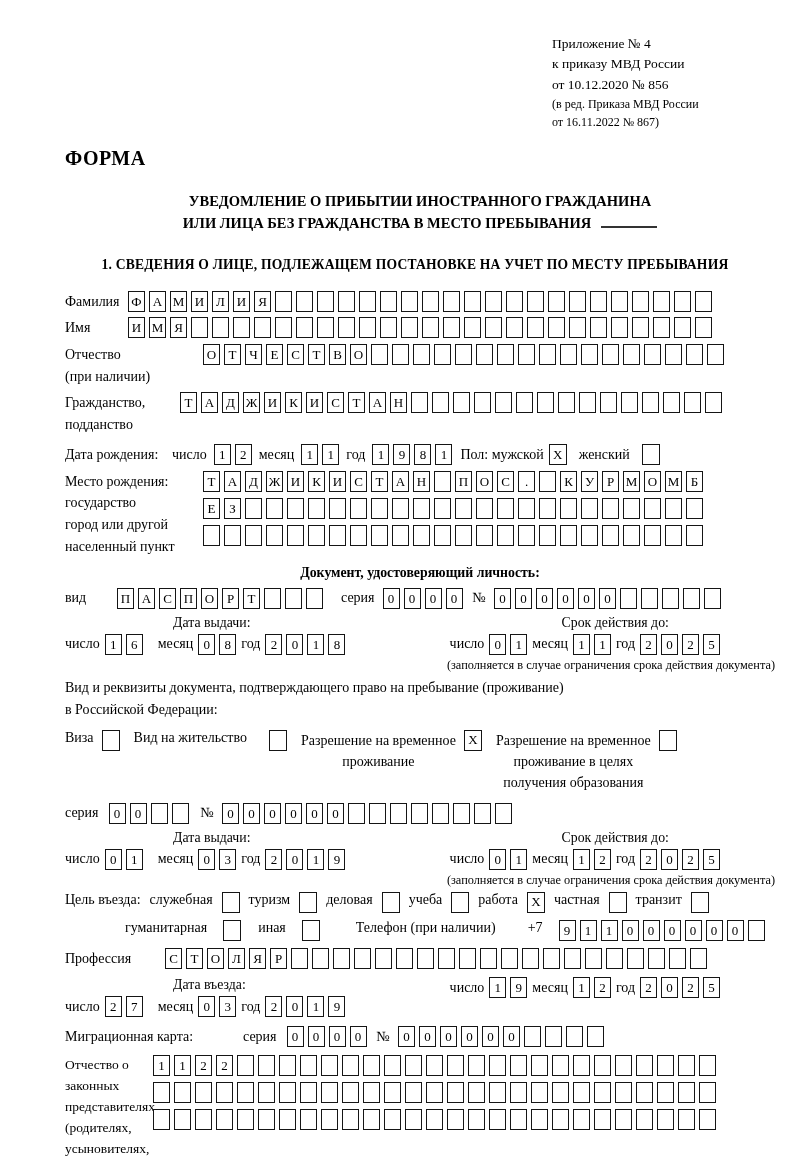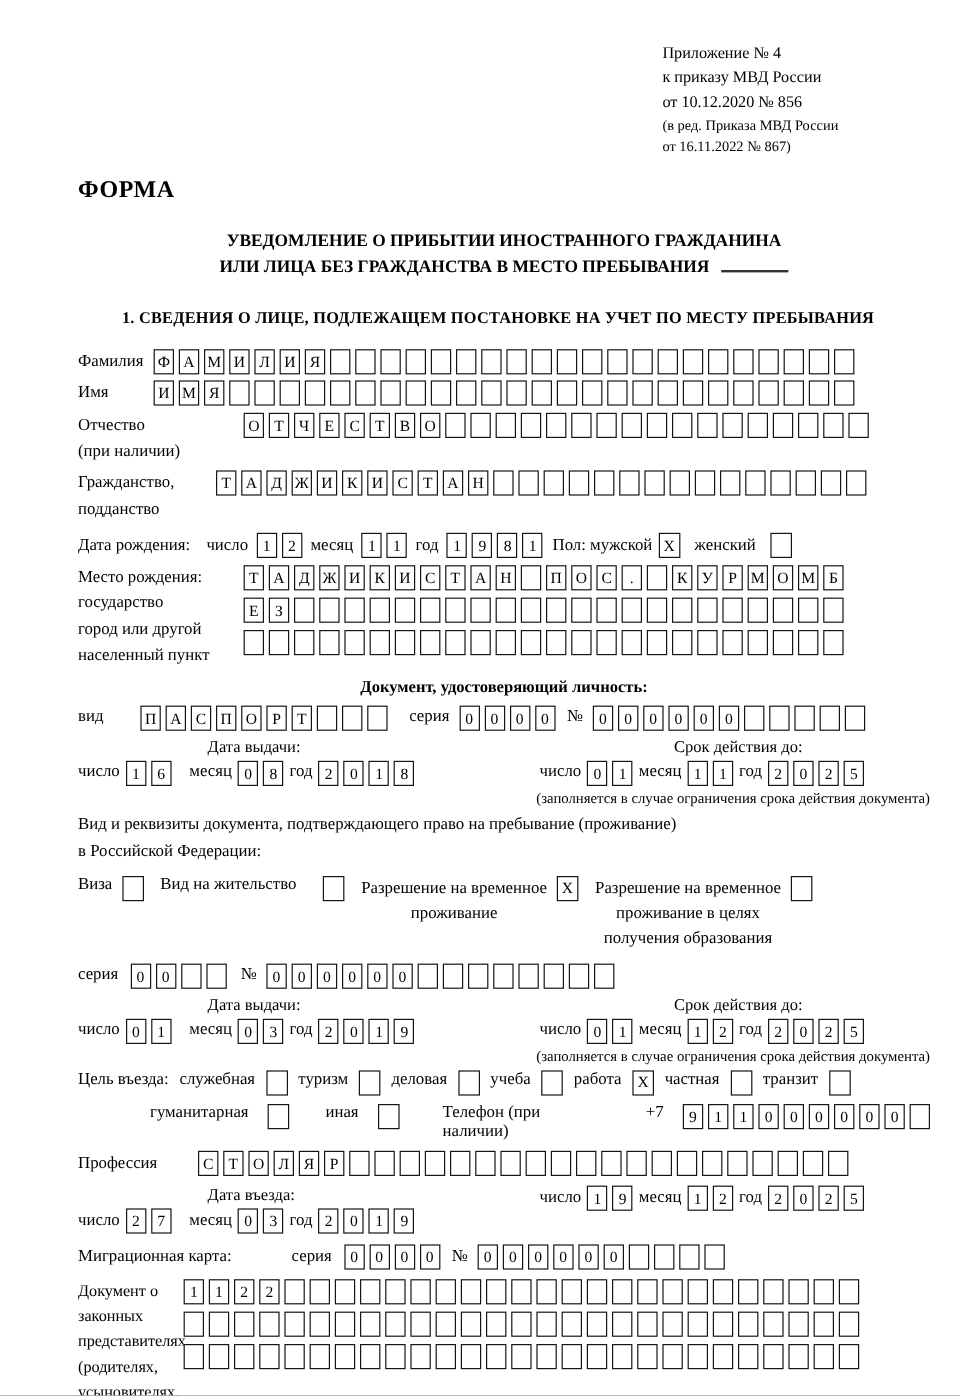--- a/index.html
+++ b/index.html
@@ -528,21 +528,21 @@
     <span class="checkbox">X</span>
     <span>частная</span>
     <span class="checkbox"></span>
     <span>транзит</span>
     <span class="checkbox"></span>
   </div>
 
   <div class="purposerow" style="padding-left:60px;gap:16px;">
     <span>гуманитарная</span>
     <span class="checkbox"></span>
-    <span style="margin-left:14px;">иная</span>
+    <span style="margin-left:1px;">иная</span>
     <span class="checkbox"></span>
     <span style="margin-left:20px;">Телефон (при наличии)</span>
     <span style="margin-left:16px;">+7</span>
     <span class="cells">
         <span class="cell">9</span>
         <span class="cell">1</span>
         <span class="cell">1</span>
         <span class="cell">0</span>
         <span class="cell">0</span>
         <span class="cell">0</span>
@@ -650,21 +650,21 @@
         <span class="cell">0</span>
         <span class="cell"></span>
         <span class="cell"></span>
         <span class="cell"></span>
         <span class="cell"></span>
       </span>
   </div>
 
   <div class="reps" style="margin-top:8px;">
     <span class="lblcol">
-      <div>Документ о</div>
+      <div>Отчество о</div>
       <div>законных</div>
       <div>представителях</div>
       <div>(родителях,</div>
       <div>усыновителях,</div>
       <div>попечителях)</div>
     </span>
     <span class="cellcol">
       <span class="cells">
           <span class="cell">1</span>
           <span class="cell">1</span>

